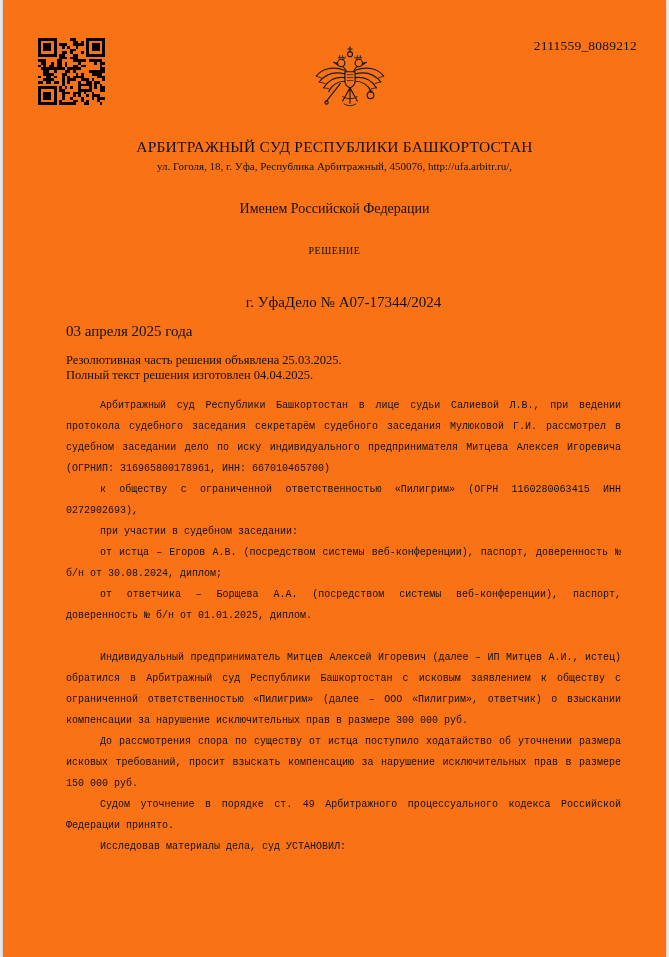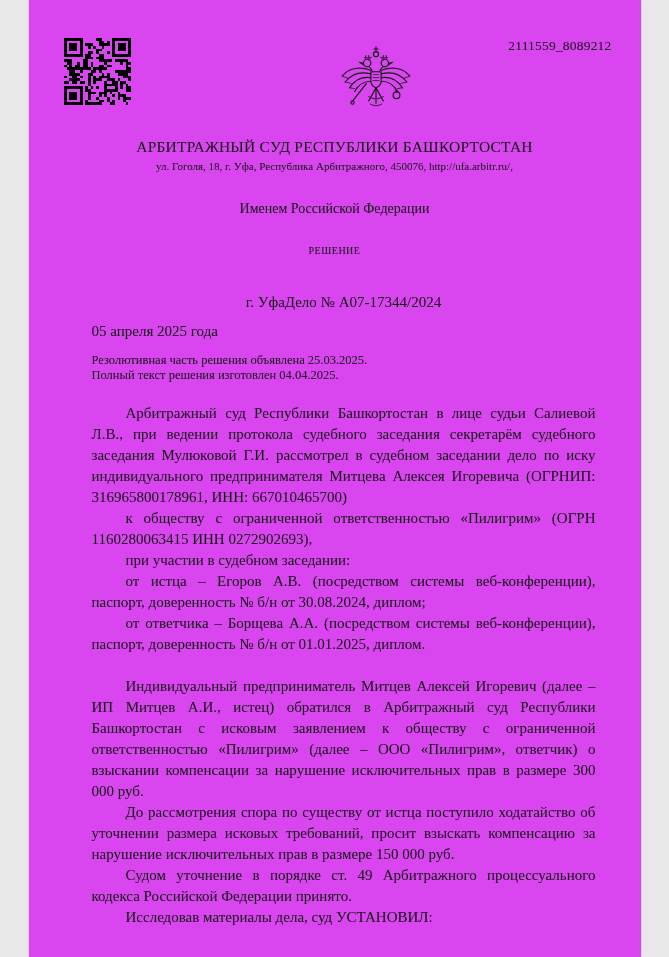--- a/index.html
+++ b/index.html
@@ -1,20 +1,20 @@
 <!DOCTYPE html>
 <html lang="ru"><head>
 <meta charset="utf-8">
 <style>
   html,body{margin:0;padding:0;background:#e8e8e8;}
   .page{
     position:relative;
-    width:612px;height:957px;
+    width:663px;height:957px;
     margin:0 auto;
-    background:#d946ef;
+    background:#f97316;
     color:#111;
     font-family:"Liberation Serif","DejaVu Serif",serif;
     overflow:hidden;
     box-shadow:0 0 2px rgba(0,0,0,.25);
   }
   
   .hdr{position:relative;height:130px;}
   .qr{position:absolute;left:35px;top:38px;width:67px;height:67px;}
   .emblem{position:absolute;left:303px;top:42px;width:88px;height:80px;}
   .doc-num{position:absolute;right:29px;top:38px;font-size:13.5px;letter-spacing:.2px;}
@@ -24,21 +24,21 @@
   .court-addr{font-size:11px;line-height:14px;margin-top:3px;}
   .court-addr a{color:#0000cc;text-decoration:underline;}
   
   .in-name{text-align:center;font-size:14px;margin-top:28px;}
   .decision{text-align:center;font-size:10px;margin-top:28px;letter-spacing:.5px;}
   .case-row{display:flex;justify-content:center;align-items:baseline;
             margin:38px 45px 0 63px;font-size:15px;}
   .date-line{margin:12px 45px 0 63px;font-size:15px;}
   .resolutive{margin:13px 45px 0 63px;font-size:12.5px;line-height:15px;}
   
-  .body-text{margin:20px 45px 0 63px;font-size:15px;line-height:21px;}
+  .body-text{margin:12px 45px 0 63px;font-size:10px;line-height:21px;font-family:Liberation Mono, monospace;}
   .body-text p{margin:0;text-align:justify;text-indent:34px;}
   .body-text p.gap-above{margin-top:21px;}
 </style>
 </head>
 <body>
 
 <div class="page">
 
   <div class="hdr">
     <svg class="qr" id="qr-svg" viewBox="0 0 25 25" shape-rendering="crispEdges">
@@ -393,34 +393,34 @@
       <line x1="88" y1="61" x2="88" y2="64" stroke-width="1.2"></line>
       <line x1="86" y1="62" x2="90" y2="62" stroke-width="1.2"></line>
     </svg>
 
     <div class="doc-num">2111559_8089212</div>
   </div>
 
   <div class="court">
     <div class="court-name">АРБИТРАЖНЫЙ СУД РЕСПУБЛИКИ БАШКОРТОСТАН</div>
     <div class="court-addr">
-      <div>ул. Гоголя, 18, г. Уфа, Республика Арбитражного, 450076, http://ufa.arbitr.ru/,</div>
+      <div>ул. Гоголя, 18, г. Уфа, Республика Арбитражный, 450076, http://ufa.arbitr.ru/,</div>
     </div>
   </div>
 
   <div class="in-name">Именем Российской Федерации</div>
 
   <div class="decision">РЕШЕНИЕ</div>
 
   <div class="case-row">
     <span>г. Уфа</span>
     <span>Дело № А07-17344/2024</span>
   </div>
 
-  <div class="date-line">05 апреля 2025 года</div>
+  <div class="date-line">03 апреля 2025 года</div>
 
   <div class="resolutive">
     <div>Резолютивная часть решения объявлена 25.03.2025.</div>
     <div>Полный текст решения изготовлен 04.04.2025.</div>
   </div>
 
   <div class="body-text">
     <p>Арбитражный суд Республики Башкортостан в лице судьи Салиевой Л.В., при ведении протокола судебного заседания секретарём судебного заседания Мулюковой Г.И. рассмотрел в судебном заседании дело по иску индивидуального предпринимателя Митцева Алексея Игоревича (ОГРНИП: 316965800178961, ИНН: 667010465700)</p>
     <p>к обществу с ограниченной ответственностью «Пилигрим» (ОГРН 1160280063415 ИНН 0272902693),</p>
     <p>при участии в судебном заседании:</p>

